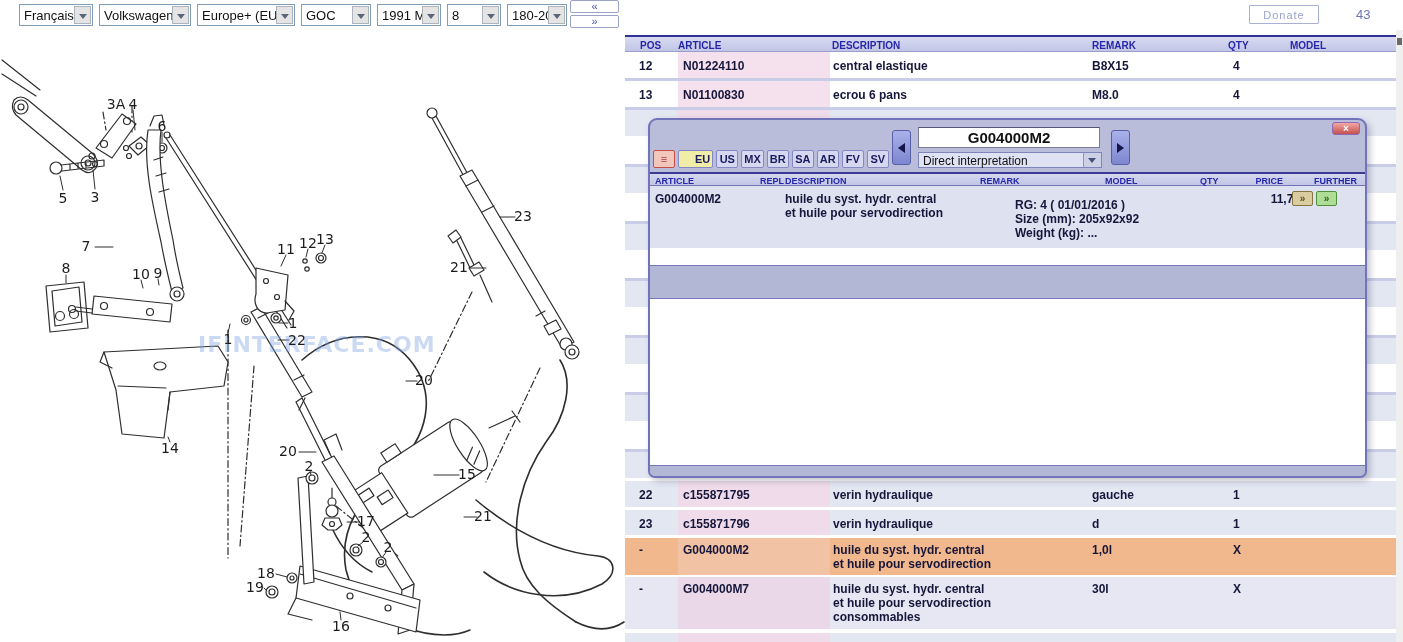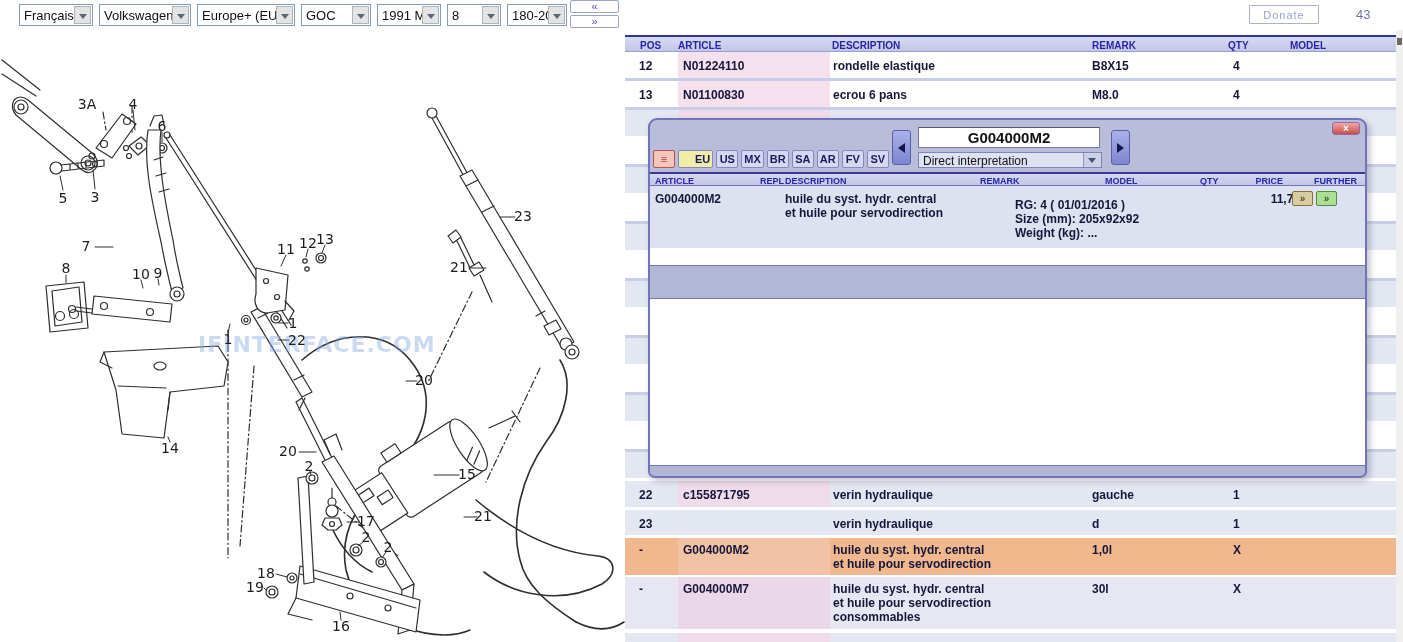--- a/index.html
+++ b/index.html
@@ -275,21 +275,21 @@
           <circle cx="381" cy="532" r="2.5"></circle>
         <circle cx="292" cy="548" r="5" fill="#fff"></circle>
           <circle cx="292" cy="548" r="2"></circle>
         <circle cx="272" cy="562" r="6" fill="#fff"></circle>
           <circle cx="272" cy="562" r="3"></circle>
         <path stroke-width="1" d="M95,217 L113,217 M66,245 L66,253 M133,80 L135,100 M162,102 L162,112 M63,160 L60,146 M95,159 L93,140 M141,250 L143,258 M158,249 L159,255 M286,225 L281,236 M308,219 L306,227 M325,215 L322,223 M228,303 L230,294 M279,293 L288,293 M278,310 L289,310 M500,187 L515,187 M470,238 L486,238 M406,351 L417,351 M299,422 L316,422 M310,441 L311,445 M434,445 L459,445 M464,487 L477,487 M347,492 L359,492 M363,512 L358,516 M386,522 L382,528 M276,544 L287,547 M264,558 L267,561 M341,590 L340,582 M170,412 L168,407"></path>
       </g>
     </svg>
     <div class="watermark">IFINTERFACE.COM</div>
     <div id="diagram-labels">
-        <span class="dlabel" style="left: 87px; top: 74px;">3A</span>
+        <span class="dlabel" style="left: 116px; top: 74px;">3A</span>
         <span class="dlabel" style="left: 133px; top: 74px;">4</span>
         <span class="dlabel" style="left: 162px; top: 96px;">6</span>
         <span class="dlabel" style="left: 63px; top: 168px;">5</span>
         <span class="dlabel" style="left: 95px; top: 167px;">3</span>
         <span class="dlabel" style="left: 86px; top: 216px;">7</span>
         <span class="dlabel" style="left: 66px; top: 238px;">8</span>
         <span class="dlabel" style="left: 141px; top: 244px;">10</span>
         <span class="dlabel" style="left: 158px; top: 243px;">9</span>
         <span class="dlabel" style="left: 286px; top: 219px;">11</span>
         <span class="dlabel" style="left: 308px; top: 213px;">12</span>
@@ -315,21 +315,21 @@
   </div>
 
   <div class="panel">
     <div class="rows" id="table-rows">
         <div class="row r-white" style="top: 22px; height: 29px;">
           <div class="c-article">
             <span class="a-text">N01224110</span>
           </div>
           <span class="c-pos">12</span>
           <div class="c-desc">
-            <div>rondelle elastique</div>
+            <div>central elastique</div>
           </div>
           <span class="c-remark">B8X15</span>
           <span class="c-qty">4</span>
           <span class="c-model"></span>
         </div>
         <div class="row r-white" style="top: 51px; height: 29px;">
           <div class="c-article">
             <span class="a-text">N01100830</span>
           </div>
           <span class="c-pos">13</span>
@@ -385,20 +385,23 @@
           </div>
           <span class="c-pos">22</span>
           <div class="c-desc">
             <div>verin hydraulique</div>
           </div>
           <span class="c-remark">gauche</span>
           <span class="c-qty">1</span>
           <span class="c-model"></span>
         </div>
         <div class="row r-light" style="top: 480px; height: 28px;">
+          <div class="c-article">
+            <span class="a-text">c155871796</span>
+          </div>
           <span class="c-pos">23</span>
           <div class="c-desc">
             <div>verin hydraulique</div>
           </div>
           <span class="c-remark">d</span>
           <span class="c-qty">1</span>
           <span class="c-model"></span>
         </div>
         <div class="row r-orange tall" style="top: 508px; height: 39px;">
           <div class="c-article">

